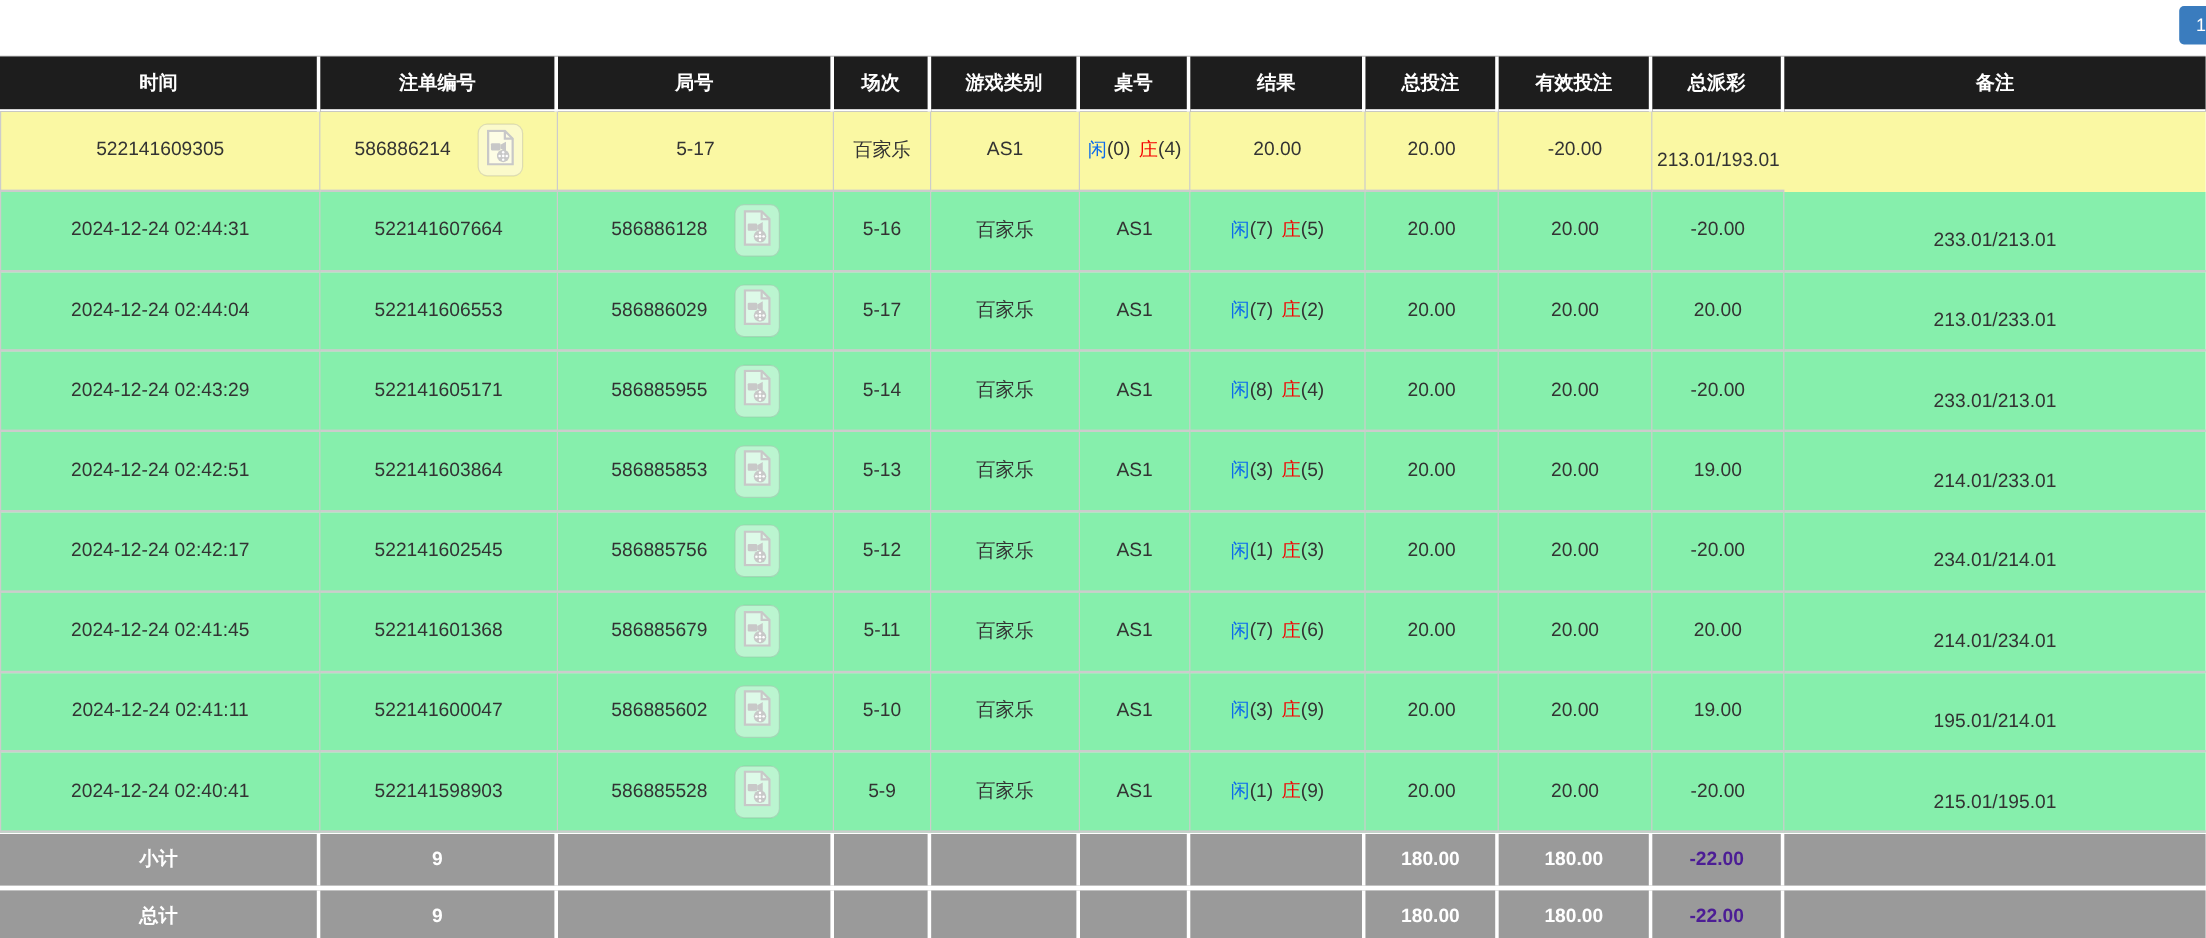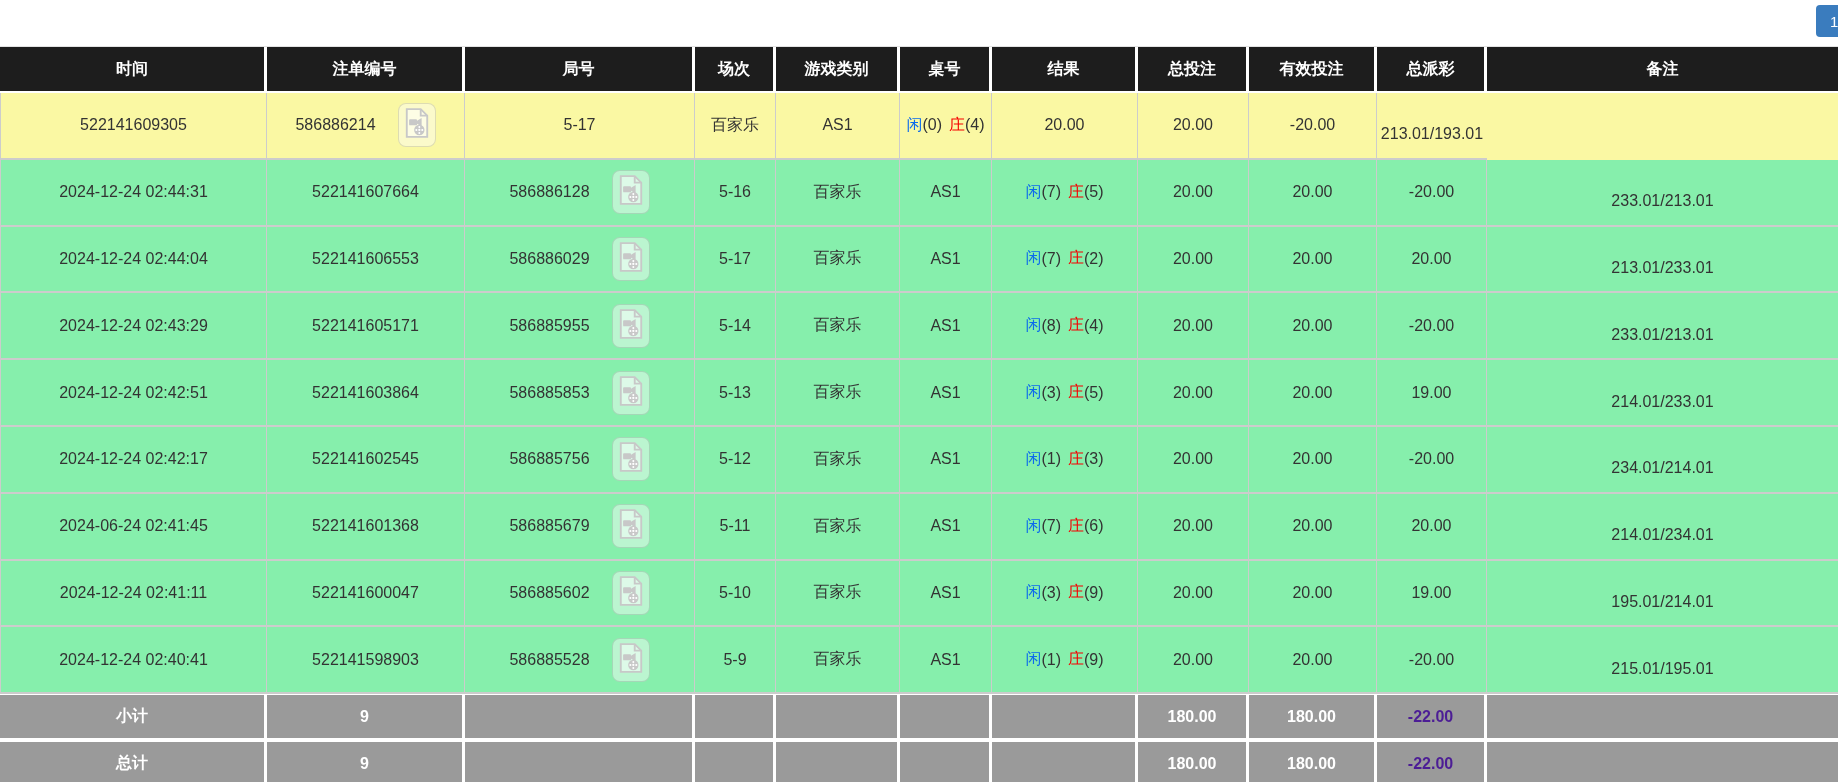--- a/index.html
+++ b/index.html
@@ -270,21 +270,21 @@
           <span class="res-v">(1)</span>
           <span class="res-b">庄</span>
           <span class="res-v">(3)</span>
         </div>
         <div class="cell blue">20.00</div>
         <div class="cell">20.00</div>
         <div class="cell neg">-20.00</div>
         <div class="cell">234.01/214.01</div>
       </div>
       <div class="grid-row drow">
-        <div class="cell">2024-06-24 02:41:45</div>
+        <div class="cell">2024-12-24 02:41:45</div>
         <div class="cell">522141601368</div>
         <div class="cell round-cell">
           <span>586885679</span>
           <div class="video-btn">
             <span><svg viewBox="0 0 28 32" width="26" height="30" aria-hidden="true">
                 <path d="M3 1 h15 l7 7 v23 h-22 z" fill="#ffffff" fill-opacity="0.5" stroke="#c8c8c8" stroke-width="2"></path>
                 <path d="M18 1 v7 h7" fill="none" stroke="#c8c8c8" stroke-width="2"></path>
                 <rect x="5.5" y="12" width="8.5" height="6.5" rx="1" fill="#c8c8c8"></rect>
                 <path d="M14 13.5 l5 -2.8 v9 l-5 -2.8 z" fill="#c8c8c8"></path>
                 <circle cx="16.5" cy="23.5" r="5.6" fill="#c8c8c8"></circle>

